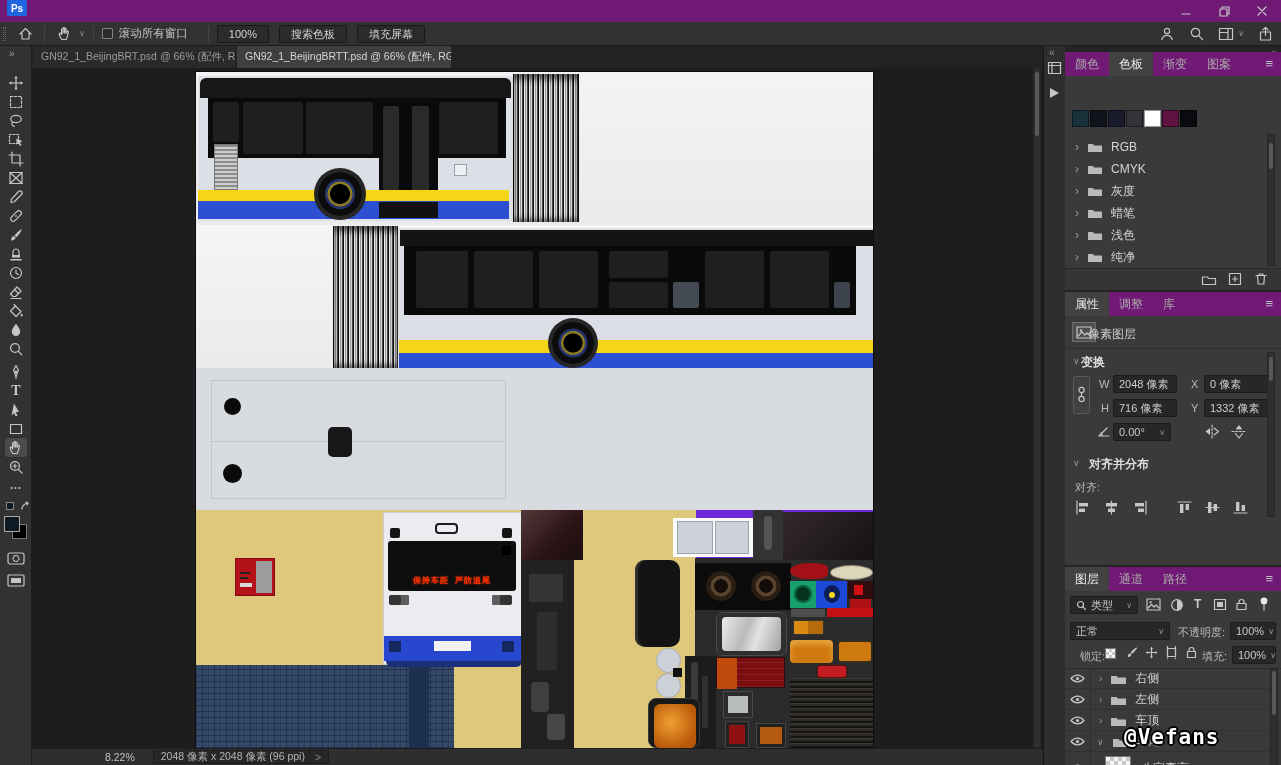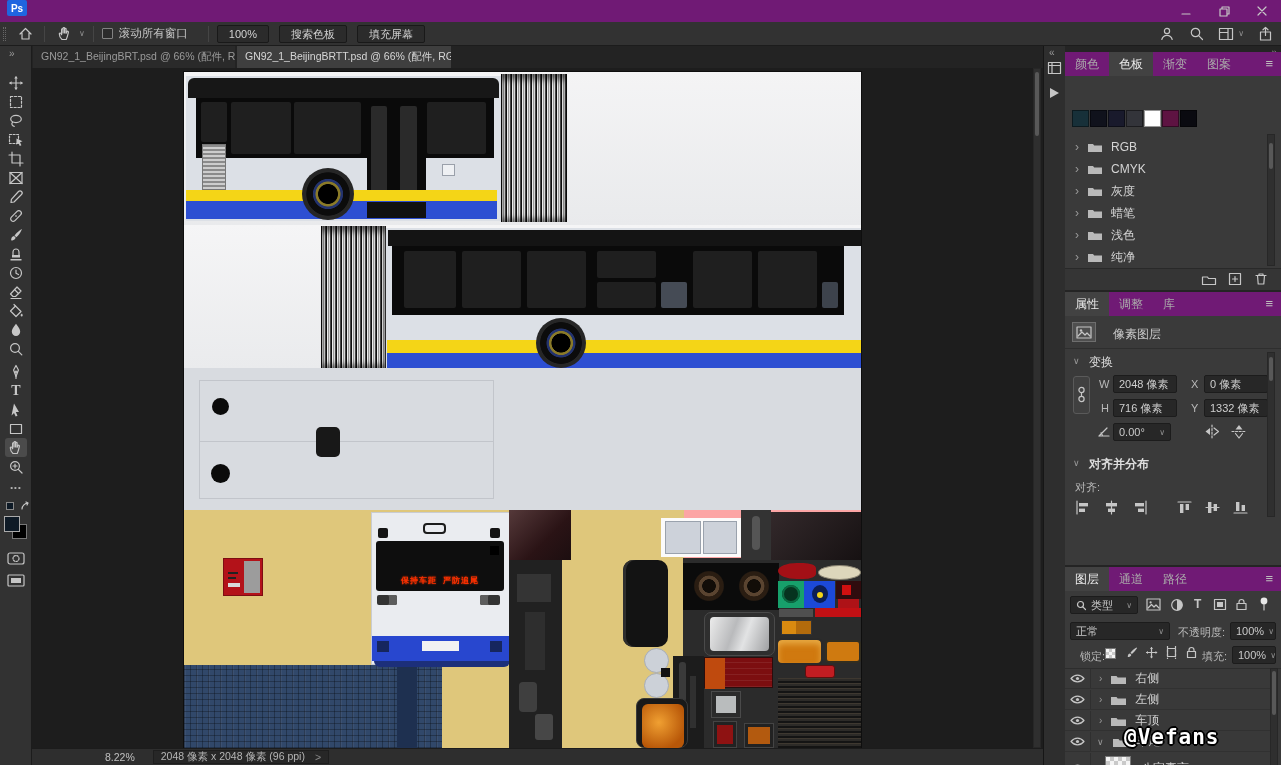--- a/index.html
+++ b/index.html
@@ -23,21 +23,21 @@
   .chk{width:11px;height:11px;border:1px solid #828282;border-radius:1px;background:#2b2b2b;margin-right:6px}
   
   .tabbar{left:32px;top:46px;width:1011px;height:22px;background:#232323}
   .dtab{position:absolute;top:0;height:22px;display:flex;align-items:center;padding:0 8px;font-size:10.5px;white-space:nowrap;overflow:hidden}
   
   .toolbar{left:0;top:46px;width:32px;height:719px;background:#323232;border-right:1px solid #1c1c1c}
   .tool{position:absolute;left:5px;width:22px;height:19px;display:flex;align-items:center;justify-content:center;border-radius:3px}
   .tool.active{background:#4b4b4b}
   
   .canvasarea{left:32px;top:68px;width:1011px;height:680px;background:#1d1d1d;overflow:hidden}
-  .doc{position:absolute;left:152px;top:4px;width:677px;height:676px;background:#fca5a5;box-shadow:0 0 0 1px #0e0e0e}
+  .doc{position:absolute;left:164px;top:4px;width:677px;height:676px;background:#6d28d9;box-shadow:0 0 0 1px #0e0e0e}
   .p{position:absolute}
   .accordion{background:repeating-linear-gradient(90deg,#0e0e0e 0 1px,#ededed 1px 2px,#9a9a9a 2px 3px,#d6d6d6 3px 4px,#474747 4px 5px);box-shadow:inset 0 6px 6px rgba(0,0,0,.55),inset 0 -4px 5px rgba(0,0,0,.45)}
   .wheel{border-radius:50%;background:radial-gradient(circle,#000 0 26%,#8a7a28 28% 33%,#23336e 35% 40%,#0c0c0c 42% 58%,#262626 60% 72%,#0d0d0d 74% 100%)}
   .pane{position:absolute;background:#1f1f1f;border-radius:2px}
   .denim{background-color:#31486a;background-image:repeating-linear-gradient(90deg,rgba(0,0,0,.28) 0 1px,transparent 1px 6px),repeating-linear-gradient(0deg,rgba(0,0,0,.28) 0 1px,transparent 1px 6px),repeating-linear-gradient(90deg,rgba(255,255,255,.05) 0 2px,transparent 2px 12px)}
   .led{position:absolute;font-size:8px;font-weight:bold;letter-spacing:1px;text-align:center;text-shadow:0 0 2px rgba(255,60,0,.9);font-family:"DejaVu Sans Mono",monospace}
   .ribs{background:repeating-linear-gradient(0deg,#141414 0 2px,#2d2b28 2px 4px,#3e3830 4px 5px)}
   .grille{background:repeating-linear-gradient(0deg,#cdcdcd 0 2px,#8b8b8b 2px 4px);border:1px solid #777}
   
   .dock{left:1043px;top:46px;width:22px;height:719px;background:#2e2e2e;border-left:1px solid #161616}
@@ -567,24 +567,24 @@
       <div class="ptab">库</div>
       <div class="burger">≡</div>
     </div>
     <div class="abs" style="left:7px;top:30px;width:24px;height:20px;background:#4f4f4f;border:1px solid #6e6e6e;display:flex;align-items:center;justify-content:center">
       <svg width="16" height="13">
           <rect class="st" x="1" y="1" width="14" height="11"></rect>
           <circle class="fl" cx="5" cy="4.5" r="1.2"></circle>
           <path class="st" d="M2 10l4-4 3 3 2-2 3 3"></path>
         </svg>
     </div>
-    <span class="abs" style="left:48px;top:34px;color:#c9c9c9">像素图层</span>
+    <span class="abs" style="left:23px;top:34px;color:#c9c9c9">像素图层</span>
     <div class="abs" style="left:0;top:56px;width:216px;height:1px;background:#2e2e2e"></div>
     <span class="abs" style="left:8px;top:64px;color:#9a9a9a;font-size:9px">∨</span>
-    <span class="abs" style="left:24px;top:62px;font-weight:normal;color:#dedede">变换</span>
+    <span class="abs" style="left:16px;top:62px;font-weight:bold;color:#dedede">变换</span>
 
     <div class="abs" style="left:8px;top:84px;width:17px;height:38px;background:#404040;border:1px solid #5a5a5a;border-radius:3px;display:flex;align-items:center;justify-content:center">
       <svg width="11" height="20">
           <circle class="st" cx="5.5" cy="5" r="2.6"></circle>
           <circle class="st" cx="5.5" cy="14" r="2.6"></circle>
           <path class="st" d="M5.5 7.6v3.8"></path>
         </svg>
     </div>
     <span class="abs lbl" style="left:34px;top:86px">W</span>
     <div class="fld abs" style="left:48px;top:83px;width:64px;height:18px">

